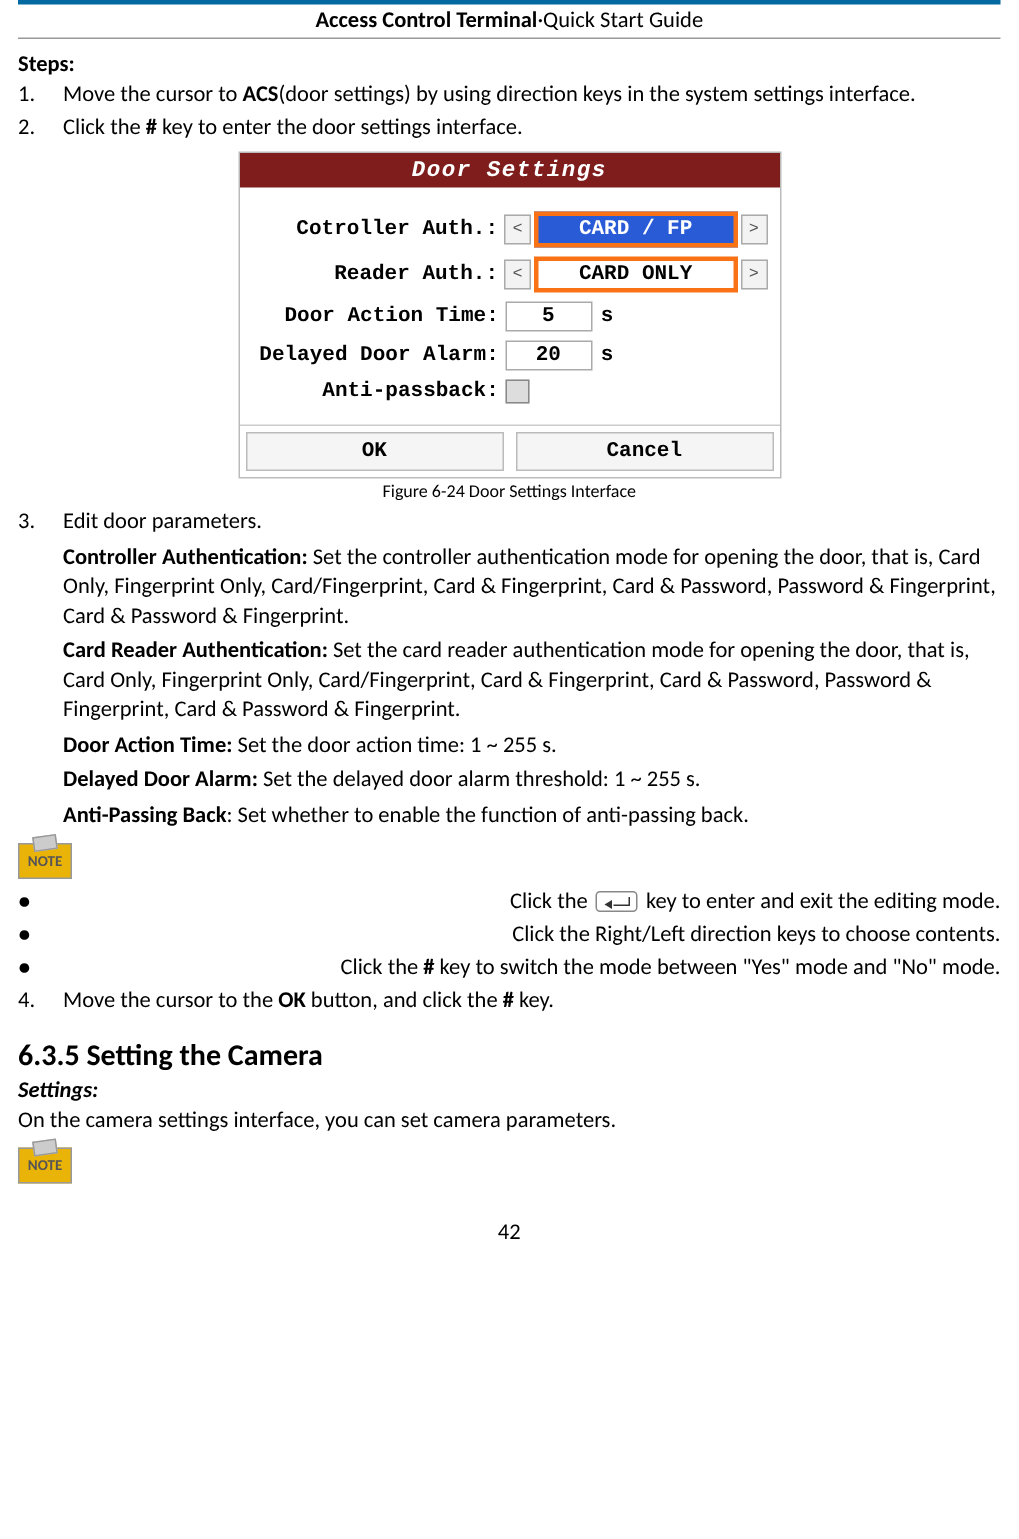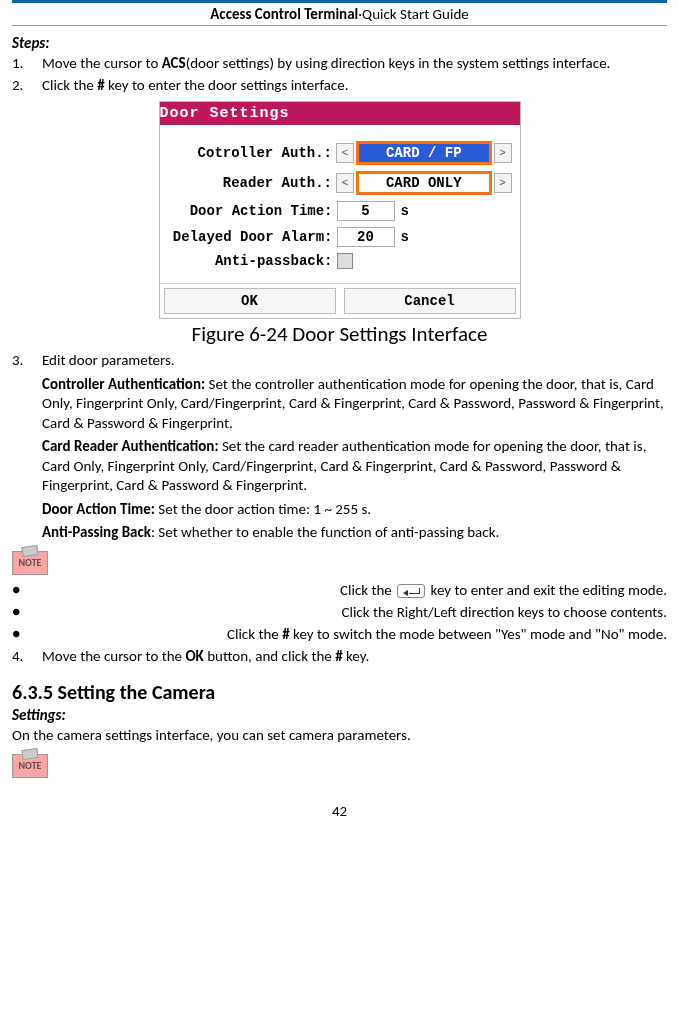--- a/index.html
+++ b/index.html
@@ -22,21 +22,20 @@
       margin-bottom: 8px;
     }
     .header-line .bold { font-weight: bold; }
     .intro {
       font-size: 15px;
       line-height: 1.3;
       margin-bottom: 4px;
     }
     .steps-label {
       font-weight: bold;
-      font-style: italic;
       font-size: 15px;
       margin: 2px 0;
     }
     .step-row {
       display: flex;
       font-size: 15px;
       line-height: 1.3;
       margin: 2px 0;
     }
     .step-num {
@@ -55,27 +54,28 @@
     }
     .door-ui {
       display: inline-block;
       width: 360px;
       border: 1px solid #bbb;
       background: #fff;
       text-align: left;
       font-family: "Courier New", monospace;
     }
     .door-title {
-      background: #be185d;
+      background: #7f1d1d;
       color: #fff;
-      text-align: left;
+      text-align: center;
       padding: 3px 0;
       font-size: 15px;
       font-weight: bold;
       letter-spacing: 1px;
+      font-style: italic;
     }
     .door-body {
       padding: 10px 8px 8px 8px;
       font-size: 14px;
       font-weight: bold;
     }
     .door-row {
       display: flex;
       align-items: center;
       margin: 6px 0;
@@ -134,39 +134,39 @@
       padding: 4px 0;
       border: 1px solid #bbb;
       background: #f5f5f5;
       font-size: 14px;
       font-weight: bold;
       font-family: "Courier New", monospace;
       margin: 4px;
     }
     .fig-caption {
       text-align: center;
-      font-size: 21px;
+      font-size: 12px;
       margin: 2px 0 4px 0;
       font-family: Calibri, Arial, sans-serif;
     }
 
     
     .def-block {
       margin-left: 30px;
       font-size: 15px;
       line-height: 1.3;
     }
     .def-block p { margin: 4px 0; }
 
     .note-icon {
       display: inline-block;
       border: 1px solid #999;
       font-size: 10px;
       font-weight: bold;
-      background: #fca5a5;
+      background: #eab308;
       color: #555;
       padding: 6px 2px;
       line-height: 1;
       margin: 4px 0;
       width: 30px;
       text-align: center;
       position: relative;
     }
     .note-icon::before {
       content: "";
@@ -306,20 +306,21 @@
 
   <div class="step-row">
     <div class="step-num">3.</div>
     <div class="step-body">Edit door parameters.</div>
   </div>
 
   <div class="def-block">
     <p><span class="bold">Controller Authentication: </span><span>Set the controller authentication mode for opening the door, that is, Card Only, Fingerprint Only, Card/Fingerprint, Card &amp; Fingerprint, Card &amp; Password, Password &amp; Fingerprint, Card &amp; Password &amp; Fingerprint.</span></p>
     <p><span class="bold">Card Reader Authentication: </span><span>Set the card reader authentication mode for opening the door, that is, Card Only, Fingerprint Only, Card/Fingerprint, Card &amp; Fingerprint, Card &amp; Password, Password &amp; Fingerprint, Card &amp; Password &amp; Fingerprint.</span></p>
     <p><span class="bold">Door Action Time: </span><span>Set the door action time: 1 ~ 255 s.</span></p>
+    <p><span class="bold">Delayed Door Alarm: </span><span>Set the delayed door alarm threshold: 1 ~ 255 s.</span></p>
     <p><span class="bold">Anti-Passing Back</span><span>: Set whether to enable the function of anti-passing back.</span></p>
   </div>
 
   <div class="note-icon">NOTE</div>
 
   <div class="bullet-row">
     <div class="bullet-dot">●</div>
     <div class="bullet-body">
       <span>Click the </span><span class="enter-icon"></span><span> key to enter and exit the editing mode.</span>
     </div>

